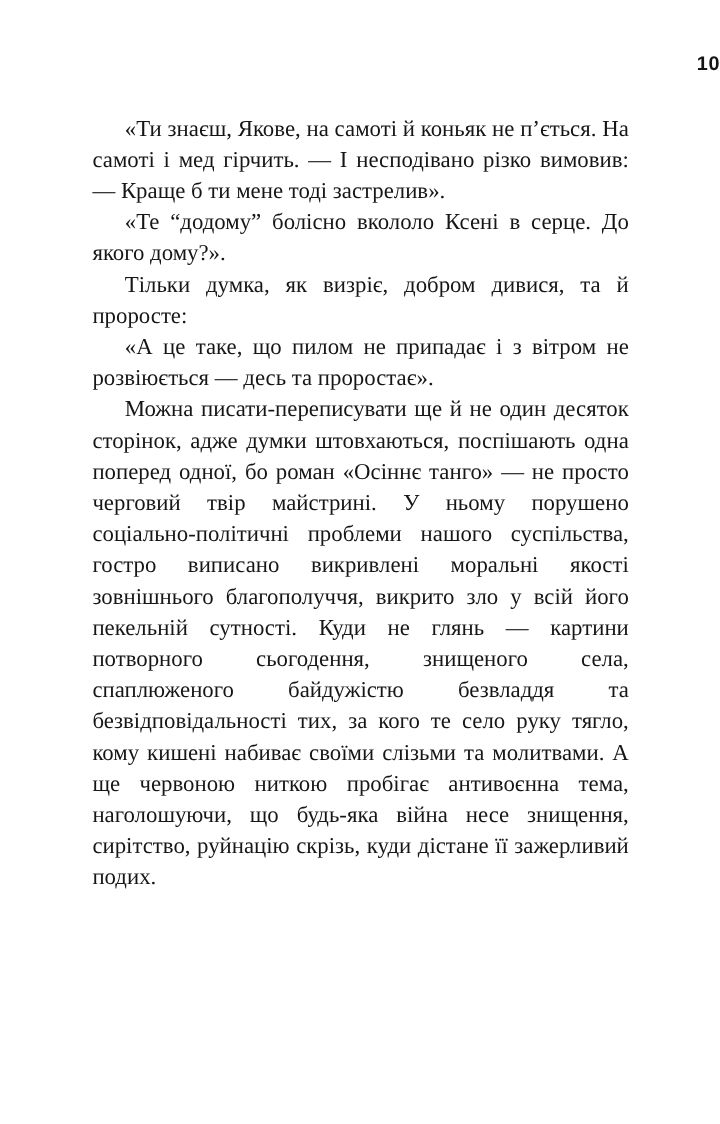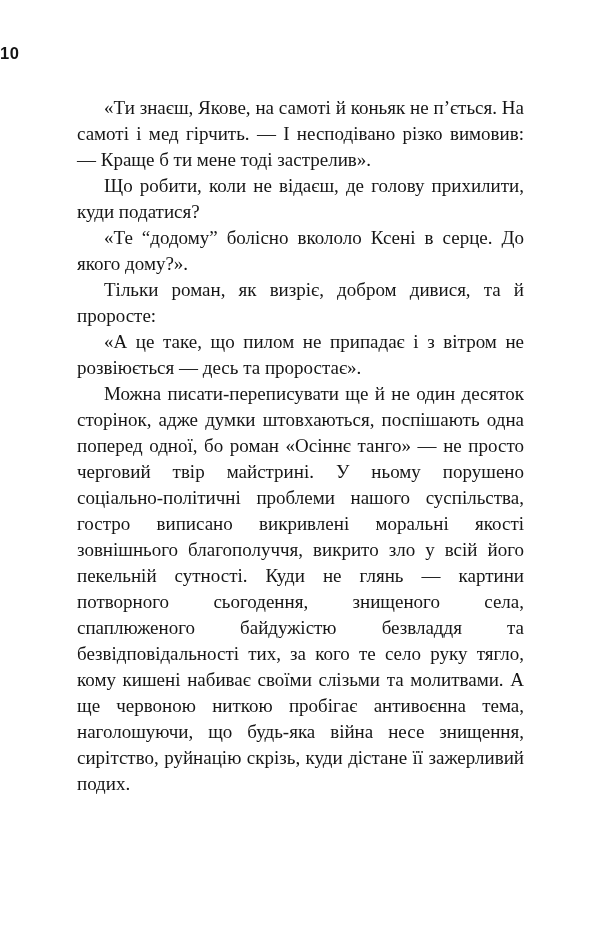--- a/index.html
+++ b/index.html
@@ -18,21 +18,21 @@
     color: #161616;
     font-family: "Liberation Serif", serif;
     overflow: hidden;
     box-sizing: border-box;
   }
   .folio {
     position: absolute;
     top: 44px;
     left: 0;
     width: 100%;
-    text-align: left;
+    text-align: right;
     font-family: "Liberation Sans", sans-serif;
     font-weight: 700;
     font-size: 16.5px;
     letter-spacing: 0.5px;
     color: #141414;
   }
   .text-block {
     position: absolute;
     top: 95px;
     left: 77px;
@@ -51,19 +51,18 @@
   .text-block p.italic {
   }
 </style>
 </head>
 <body>
 
 <div class="page">
   <div class="folio">10</div>
   <div class="text-block" id="text-block">
       <p class="italic" lang="uk">«Ти знаєш, Якове, на самоті й коньяк не п’ється. На самоті і мед гірчить. — І несподівано різко вимовив: — Краще б ти мене тоді застрелив».</p>
-      <p lang="uk">Що робити, коли не відаєш, де голову прихилити, куди податися?</p>
       <p class="italic" lang="uk">«Те “додому” болісно вкололо Ксені в серце. До якого дому?».</p>
-      <p lang="uk">Тільки роман, як визріє, добром дивися, та й проросте:</p>
+      <p lang="uk">Тільки думка, як визріє, добром дивися, та й проросте:</p>
       <p class="italic" lang="uk">«А це таке, що пилом не припадає і з вітром не розвіюється — десь та проростає».</p>
       <p lang="uk">Можна писати-переписувати ще й не один десяток сторінок, адже думки штовхаються, поспішають одна поперед одної, бо роман «Осіннє танго» — не просто черговий твір майстрині. У ньому порушено соціально-політичні проблеми нашого суспільства, гостро виписано викривлені моральні якості зовнішнього благополуччя, викрито зло у всій його пекельній сутності. Куди не глянь — картини потворного сьогодення, знищеного села, спаплюженого байдужістю безвладдя та безвідповідальності тих, за кого те село руку тягло, кому кишені набиває своїми слізьми та молитвами. А ще червоною ниткою пробігає антивоєнна тема, наголошуючи, що будь-яка війна несе знищення, сирітство, руйнацію скрізь, куди дістане її зажерливий подих.</p>
     </div>
 </div>
 
 </body></html>

